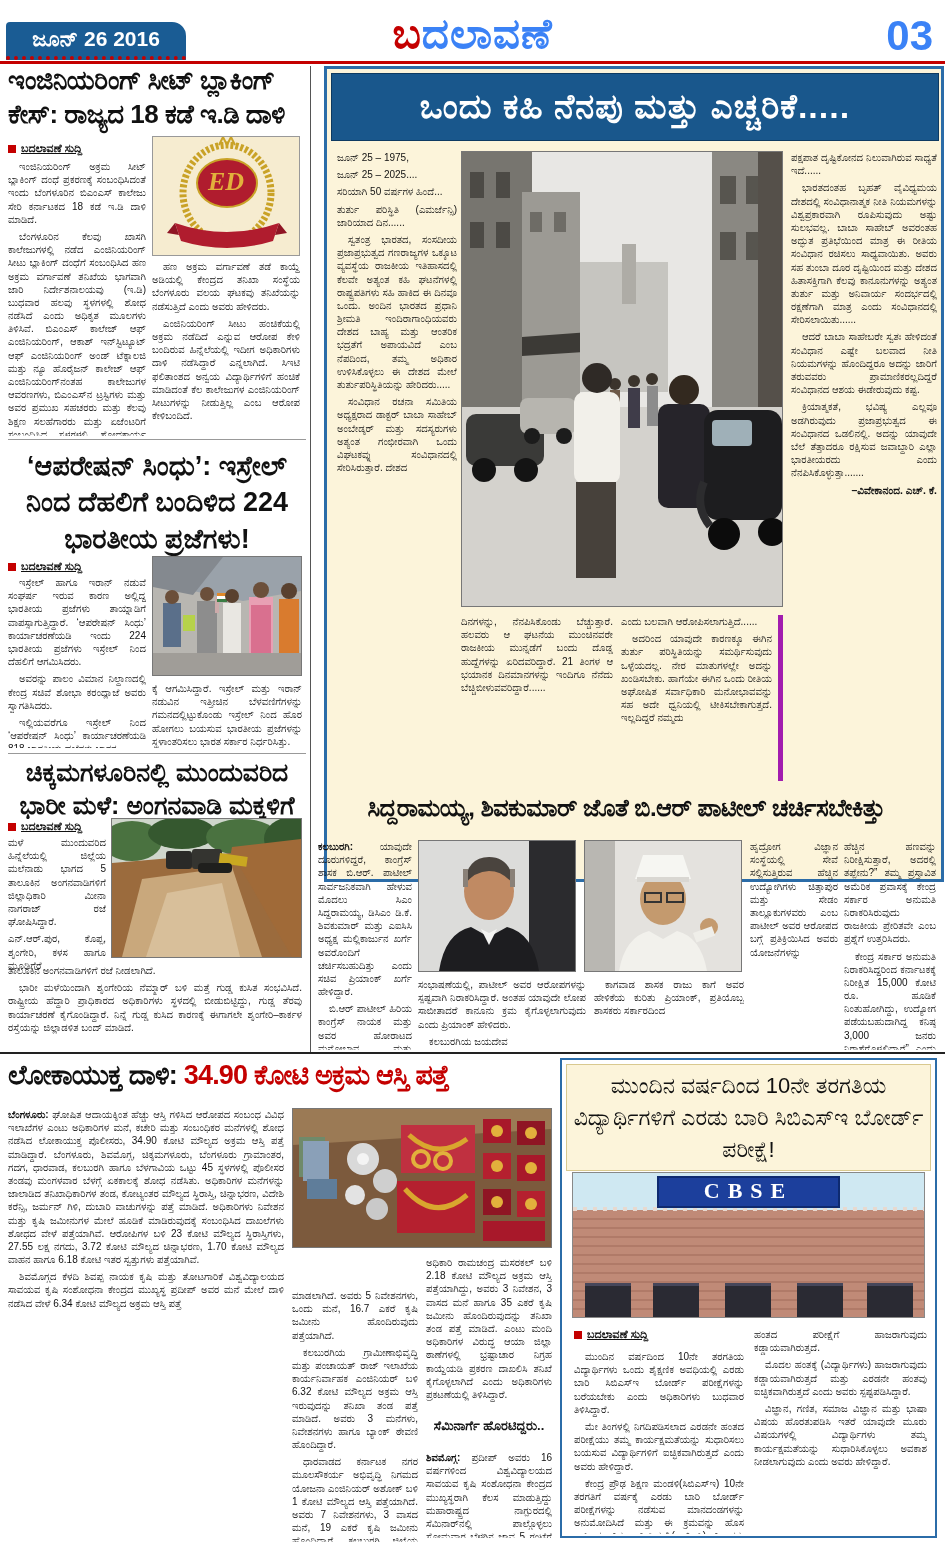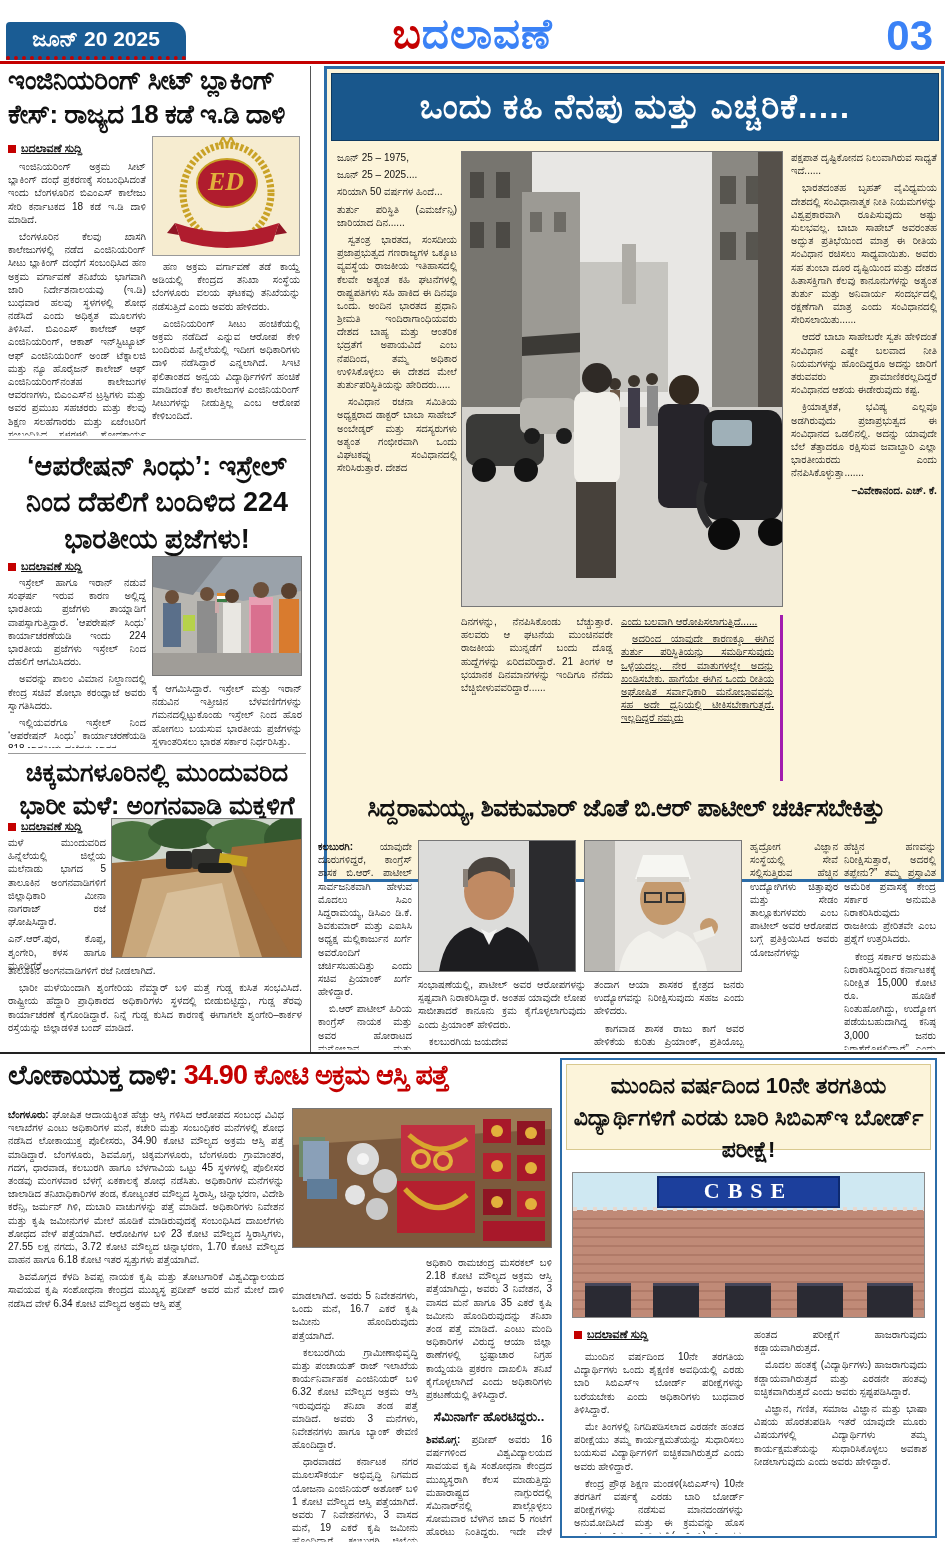--- a/index.html
+++ b/index.html
@@ -60,26 +60,26 @@
   .op-sig { text-align:right; font-weight:bold; font-size:10.5px; margin-top:4px; }
 
   
   .hl-patil { left:316px; top:794px; width:620px; font-size:24px; font-weight:bold; text-align:center; letter-spacing:-0.5px; }
   .patil-col { position:absolute; overflow:hidden; }
 
   
   .hl-loka { left:8px; top:1060px; width:545px; font-size:27px; font-weight:bold; white-space:nowrap; letter-spacing:-0.8px; }
   .hl-loka .red { color:#c40000; }
   .loka-col { position:absolute; overflow:hidden; }
-  .loka-sub { text-align:center; font-weight:bold; font-size:13px; margin:8px 0; }
+  .loka-sub { text-align:center; font-weight:bold; font-size:13px; margin:17px 0; }
 
   
   .cbse-box { left:560px; top:1058px; width:377px; height:480px; border:2px solid #2b6ca8; background:#fff; }
-  .cbse-hl { position:absolute; left:4px; top:4px; width:365px; height:86px; background:#fcf4da; border:1px solid #d9c98f;
-    font-size:22px; font-weight:bold; text-align:center; line-height:1.45; padding-top:5px; }
+  .cbse-hl { position:absolute; left:4px; top:4px; width:365px; height:107px; background:#fcf4da; border:1px solid #d9c98f;
+    font-size:22px; font-weight:normal; text-align:center; line-height:1.45; padding-top:5px; }
   .cbse-photo { position:absolute; left:10px; top:112px; width:353px; height:146px; border:1px solid #888;
     background:linear-gradient(#cfe8f2 0 26%, #c08a77 26% 100%); overflow:hidden; }
   .cbse-sign { position:absolute; left:24%; top:3px; width:52%; height:32px; background:#1c3f9c; border:2px solid #0e2a70;
     color:#fff; font-weight:bold; font-size:22px; letter-spacing:8px; text-align:center; font-family:"Liberation Serif",serif; }
   .cbse-bldg { position:absolute; left:0; top:38px; width:100%; height:108px;
     background:repeating-linear-gradient(#c08a77 0 7px, #b07a68 7px 9px); }
   .cbse-rail { position:absolute; left:0; top:34px; width:100%; height:6px;
     background:repeating-linear-gradient(90deg, #e8d9cf 0 4px, transparent 4px 10px); }
   .cbse-win { position:absolute; bottom:0; width:46px; height:34px; background:#2a2a33; border-top:3px solid #46465a; }
 
@@ -88,21 +88,21 @@
 </style>
 </head>
 <body>
 
 <div class="page">
 
   <div class="abs masthead">
     <span class="first">ಬ</span><span class="rest">ದಲಾವಣೆ</span>
   </div>
   <div class="abs date-badge">
-    <span>ಜೂನ್ 20 2025</span>
+    <span>ಜೂನ್ 26 2016</span>
   </div>
   <div class="abs page-number">03</div>
   <div class="abs header-rule"></div>
 
   <div class="abs vrule-main"></div>
   <div class="abs hrule-band"></div>
   <div class="abs hrule-l1"></div>
   <div class="abs hrule-l2"></div>
 
   <div class="abs hl-ed">ಇಂಜಿನಿಯರಿಂಗ್ ಸೀಟ್ ಬ್ಲಾಕಿಂಗ್ ಕೇಸ್: ರಾಜ್ಯದ 18 ಕಡೆ ಇ.ಡಿ ದಾಳಿ</div>
@@ -252,21 +252,21 @@
         <rect x="242" y="258" width="78" height="110" rx="14" fill="#1d1d1f"></rect>
         <rect x="250" y="268" width="40" height="26" rx="4" fill="#9fb0b8"></rect>
         <circle cx="262" cy="382" r="16" fill="#0c0c0c"></circle>
           <circle cx="310" cy="380" r="14" fill="#0c0c0c"></circle>
         <path d="M242 330 q-10 24 6 44" fill="none" stroke="#2c2c2e" stroke-width="8"></path>
       </svg>
     </div>
     <div class="op-col" style="left:134px; top:546px; width:152px; height:166px;">
       <p class="bp">ದಿನಗಳನ್ನು, ನೆನಪಿಸಿಕೊಂಡು ಬೆಚ್ಚುತ್ತಾರೆ. ಹಲವರು ಆ ಘಟನೆಯ ಮುಂಚಿನವರೇ ರಾಜಕೀಯ ಮುನ್ನಡೆಗೆ ಬಂದು ದೊಡ್ಡ ಹುದ್ದೆಗಳನ್ನು ಏರಿದವರಿದ್ದಾರೆ. 21 ತಿಂಗಳ ಆ ಭಯಾನಕ ದಿನಮಾನಗಳನ್ನು ಇಂದಿಗೂ ನೆನೆದು ಬೆಚ್ಚಿಬೀಳುವವರಿದ್ದಾರೆ......</p>
     </div>
-    <div class="op-col" style="left:294px; top:546px; width:162px; height:166px; border-right:3px solid #a21caf; padding-right:6px;text-decoration:underline;">
+    <div class="op-col" style="left:294px; top:546px; width:162px; height:166px; border-right:5px solid #a21caf; padding-right:6px;">
       <p class="bp">ಎಂದು ಬಲವಾಗಿ ಆರೋಪಿಸಲಾಗುತ್ತಿದೆ......</p>
       <p class="bp ind">ಅದರಿಂದ ಯಾವುದೇ ಕಾರಣಕ್ಕೂ ಈಗಿನ ತುರ್ತು ಪರಿಸ್ಥಿತಿಯನ್ನು ಸಮರ್ಥಿಸುವುದು ಒಳ್ಳೆಯದಲ್ಲ. ನೇರ ಮಾತುಗಳಲ್ಲೇ ಅದನ್ನು ಖಂಡಿಸಬೇಕು. ಹಾಗೆಯೇ ಈಗಿನ ಒಂದು ರೀತಿಯ ಅಘೋಷಿತ ಸರ್ವಾಧಿಕಾರಿ ಮನೋಭಾವವನ್ನು ಸಹ ಅದೇ ಧ್ವನಿಯಲ್ಲಿ ಟೀಕಿಸಬೇಕಾಗುತ್ತದೆ. ಇಲ್ಲದಿದ್ದರೆ ನಮ್ಮದು</p>
     </div>
     <div class="op-col" style="left:464px; top:82px; width:146px; height:632px;">
       <p class="bp">ಪಕ್ಷಪಾತ ದೃಷ್ಟಿಕೋನದ ನಿಲುವಾಗಿರುವ ಸಾಧ್ಯತೆ ಇದೆ......</p>
       <p class="bp ind">ಭಾರತದಂತಹ ಬೃಹತ್ ವೈವಿಧ್ಯಮಯ ದೇಶದಲ್ಲಿ ಸಂವಿಧಾನಾತ್ಮಕ ನೀತಿ ನಿಯಮಗಳನ್ನು ವಿಶ್ವಪ್ರಕಾರವಾಗಿ ರೂಪಿಸುವುದು ಅಷ್ಟು ಸುಲಭವಲ್ಲ. ಬಾಬಾ ಸಾಹೇಬ್ ಅವರಂತಹ ಅದ್ಭುತ ಪ್ರತಿಭೆಯಿಂದ ಮಾತ್ರ ಈ ರೀತಿಯ ಸಂವಿಧಾನ ರಚಿಸಲು ಸಾಧ್ಯವಾಯಿತು. ಅವರು ಸಹ ತುಂಬಾ ದೂರ ದೃಷ್ಟಿಯಿಂದ ಮತ್ತು ದೇಶದ ಹಿತಾಸಕ್ತಿಗಾಗಿ ಕೆಲವು ಕಾನೂನುಗಳನ್ನು ಅತ್ಯಂತ ತುರ್ತು ಮತ್ತು ಅನಿವಾರ್ಯ ಸಂದರ್ಭದಲ್ಲಿ ರಕ್ಷಣೆಗಾಗಿ ಮಾತ್ರ ಎಂದು ಸಂವಿಧಾನದಲ್ಲಿ ಸೇರಿಸಲಾಯಿತು......</p>
       <p class="bp ind">ಆದರೆ ಬಾಬಾ ಸಾಹೇಬರೇ ಸ್ವತಃ ಹೇಳಿದಂತೆ ಸಂವಿಧಾನ ಎಷ್ಟೇ ಬಲವಾದ ನೀತಿ ನಿಯಮಗಳನ್ನು ಹೊಂದಿದ್ದರೂ ಅದನ್ನು ಜಾರಿಗೆ ತರುವವರು ಪ್ರಾಮಾಣಿಕರಲ್ಲದಿದ್ದರೆ ಸಂವಿಧಾನದ ಆಶಯ ಈಡೇರುವುದು ಕಷ್ಟ.</p>
       <p class="bp ind">ಕ್ರಿಯಾತ್ಮಕತೆ, ಭವಿಷ್ಯ ಎಲ್ಲವೂ ಅಡಗಿರುವುದು ಪ್ರಜಾಪ್ರಭುತ್ವದ ಈ ಸಂವಿಧಾನದ ಒಡಲಿನಲ್ಲಿ. ಅದನ್ನು ಯಾವುದೇ ಬೆಲೆ ತೆತ್ತಾದರೂ ರಕ್ಷಿಸುವ ಜವಾಬ್ದಾರಿ ಎಲ್ಲಾ ಭಾರತೀಯರದು ಎಂದು ನೆನಪಿಸಿಕೊಳ್ಳುತ್ತಾ.......</p>
       <div class="op-sig">–ವಿವೇಕಾನಂದ. ಎಚ್. ಕೆ.</div>
     </div>
@@ -309,21 +309,20 @@
   </div>
   <div class="patil-col" style="left:844px; top:840px; width:92px; height:210px;">
     <p class="bp">ಹೆಚ್ಚಿನ ಹಣವನ್ನು ನಿರೀಕ್ಷಿಸುತ್ತಾರೆ, ಅದರಲ್ಲಿ ತಪ್ಪೇನು?” ತಮ್ಮ ಪ್ರಸ್ತಾವಿತ ಅಮೆರಿಕ ಪ್ರವಾಸಕ್ಕೆ ಕೇಂದ್ರ ಸರ್ಕಾರ ಅನುಮತಿ ನಿರಾಕರಿಸಿರುವುದು ರಾಜಕೀಯ ಪ್ರೇರಿತವೇ ಎಂಬ ಪ್ರಶ್ನೆಗೆ ಉತ್ತರಿಸಿದರು.</p>
     <p class="bp ind">ಕೇಂದ್ರ ಸರ್ಕಾರ ಅನುಮತಿ ನಿರಾಕರಿಸಿದ್ದರಿಂದ ಕರ್ನಾಟಕಕ್ಕೆ ನಿರೀಕ್ಷಿತ 15,000 ಕೋಟಿ ರೂ. ಹೂಡಿಕೆ ನಿಂತುಹೋಗಿದ್ದು, ಉದ್ಯೋಗ ಪಡೆಯಬಹುದಾಗಿದ್ದ ಕನಿಷ್ಠ 3,000 ಜನರು ನಿರಾಶೆಗೊಳ್ಳಲಿದ್ದಾರೆ” ಎಂದು ಅವರು ಹೇಳಿದರು. ಈಗ ಅಮೆರಿಕಕ್ಕೆ ಹೋಗಬಹುದೇ ಎಂದು ಕೇಳಿದಾಗ, “ರೈಲು ಹೊರಟ ನಂತರ ಟಿಕೆಟ್ ವಿತರಿಸುವುದರಿಂದ ಏನು ಪ್ರಯೋಜನ?” ಎಂದು ಅವರು ವ್ಯಂಗ್ಯವಾಡಿದರು.</p>
   </div>
   <div class="patil-col" style="left:418px; top:978px; width:168px; height:72px;">
     <p class="bp">ಸಂಭಾಷಣೆಯಲ್ಲಿ, ಪಾಟೀಲ್ ಅವರ ಆರೋಪಗಳನ್ನು ಸ್ಪಷ್ಟವಾಗಿ ನಿರಾಕರಿಸಿದ್ದಾರೆ. ಅಂತಹ ಯಾವುದೇ ಲೋಪ ಸಾಬೀತಾದರೆ ಕಾನೂನು ಕ್ರಮ ಕೈಗೊಳ್ಳಲಾಗುವುದು ಎಂದು ಪ್ರಿಯಾಂಕ್ ಹೇಳಿದರು.</p>
     <p class="bp ind">ಕಲಬುರಗಿಯ ಜಯದೇವ</p>
   </div>
   <div class="patil-col" style="left:594px; top:978px; width:150px; height:72px;">
-    <p class="bp">ತಂದಾಗ ಆಯಾ ಶಾಸಕರ ಕ್ಷೇತ್ರದ ಜನರು ಉದ್ಯೋಗವನ್ನು ನಿರೀಕ್ಷಿಸುವುದು ಸಹಜ ಎಂದು ಹೇಳಿದರು.</p>
     <p class="bp ind">ಕಾಗವಾಡ ಶಾಸಕ ರಾಜು ಕಾಗೆ ಅವರ ಹೇಳಿಕೆಯ ಕುರಿತು ಪ್ರಿಯಾಂಕ್, ಪ್ರತಿಯೊಬ್ಬ ಶಾಸಕರು ಸರ್ಕಾರದಿಂದ</p>
   </div>
 
   <div class="abs hl-loka">
     <span>ಲೋಕಾಯುಕ್ತ ದಾಳಿ: </span><span class="red">34.90 ಕೋಟಿ ಅಕ್ರಮ ಆಸ್ತಿ ಪತ್ತೆ</span>
   </div>
   <div class="abs photo-frame" style="left:292px; top:1108px; width:260px; height:140px;">
     <svg width="258" height="138" viewBox="0 0 258 138">
       <rect width="258" height="138" fill="#7c5a3d"></rect>
       <polygon points="0,0 258,0 258,20 0,36" fill="#9b7a55"></polygon>

